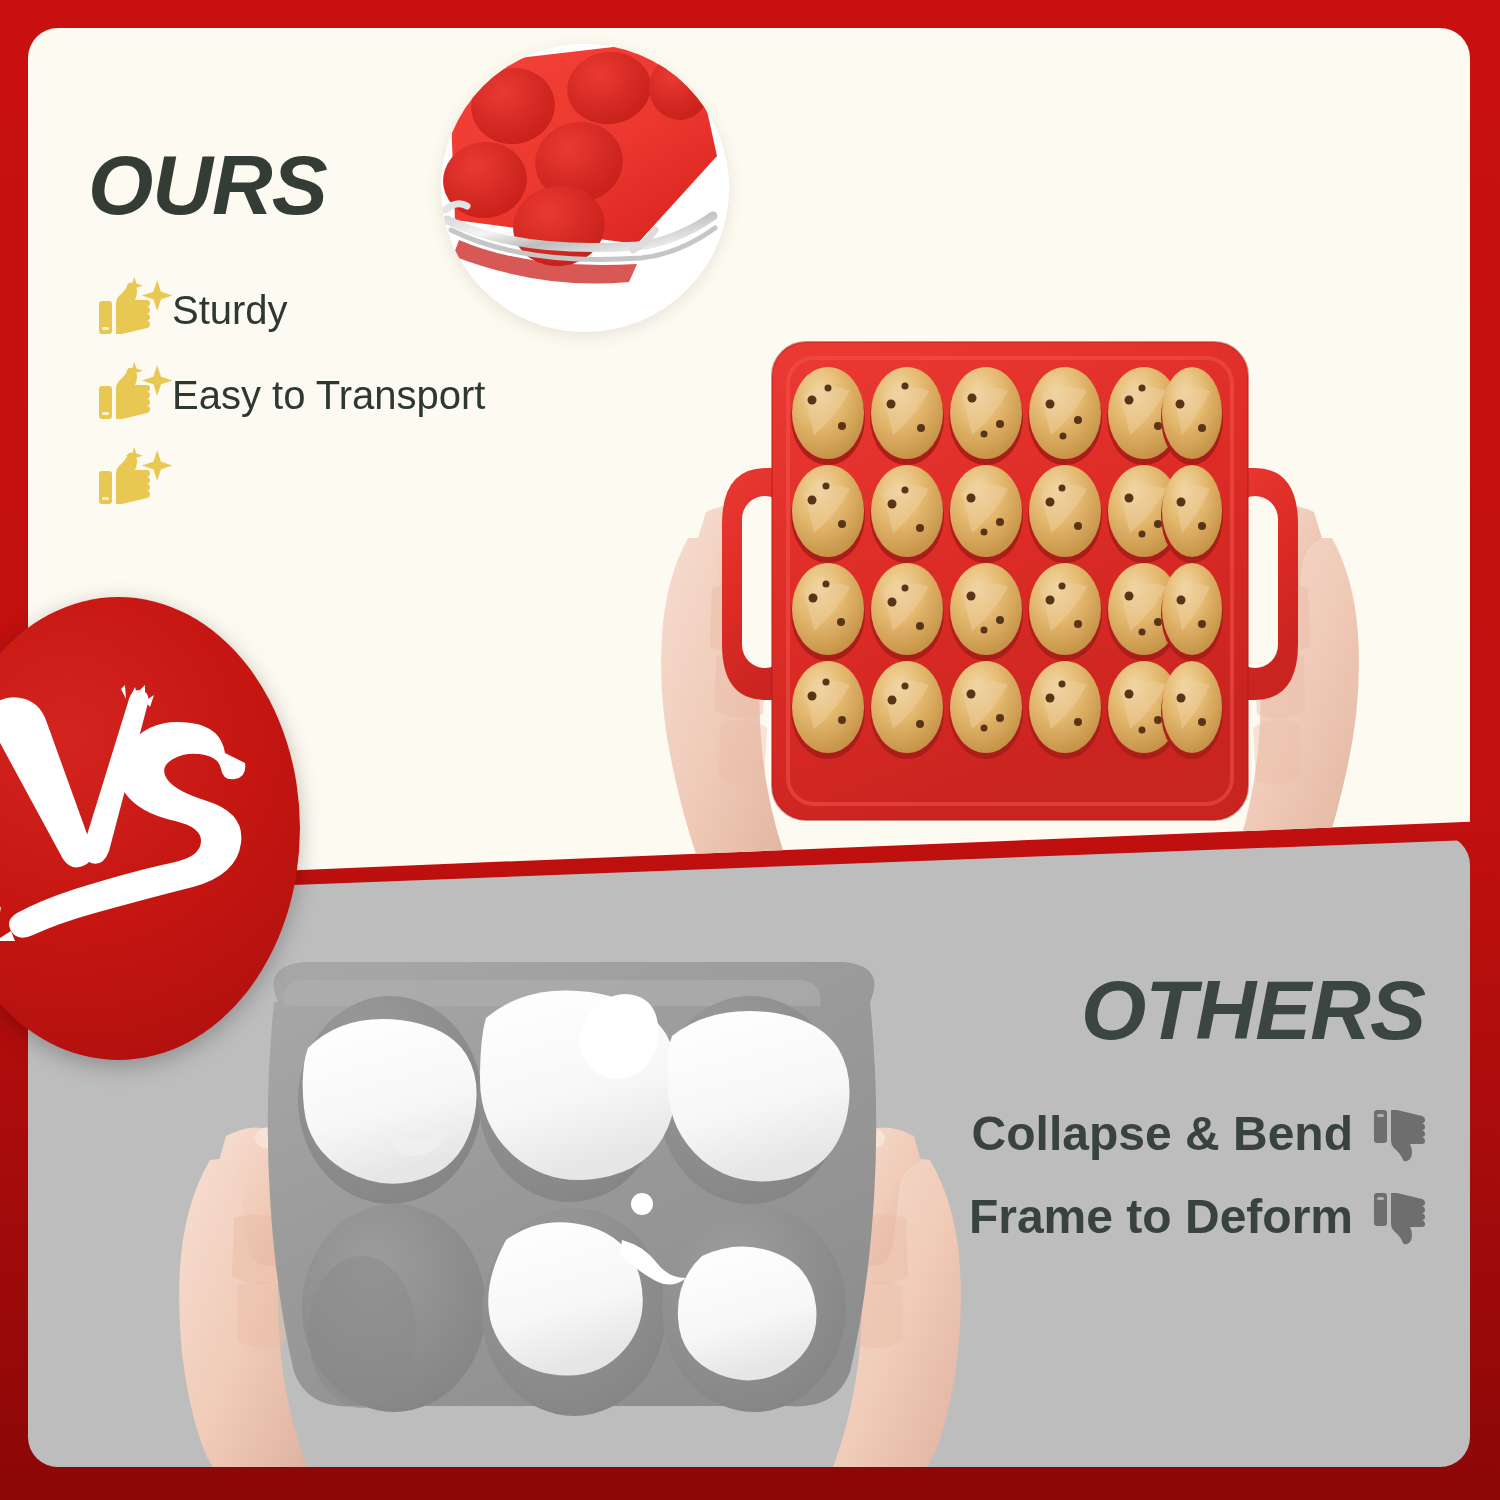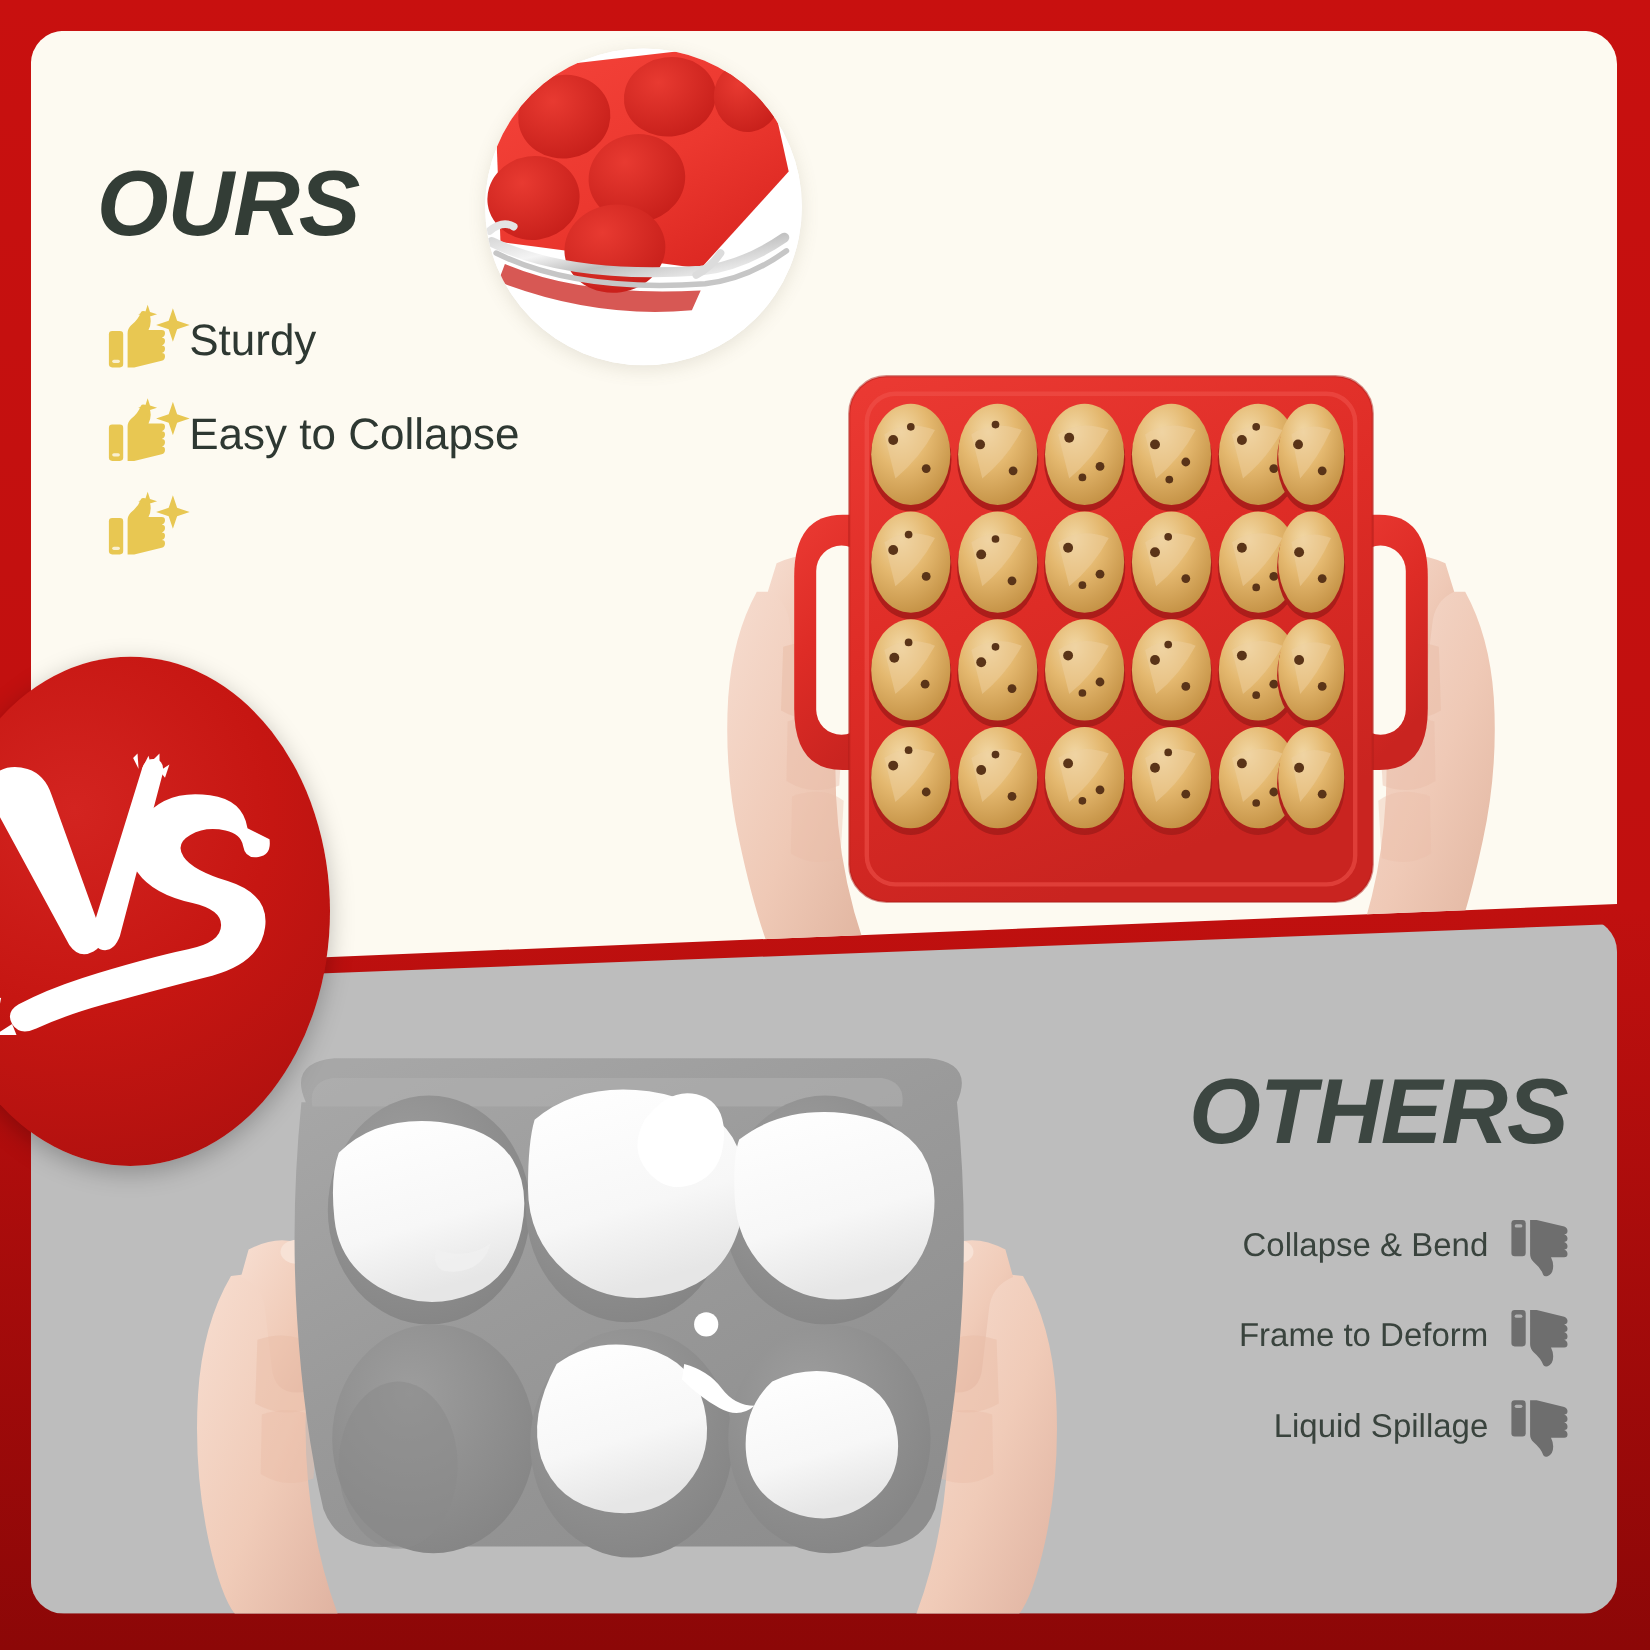--- a/index.html
+++ b/index.html
@@ -66,21 +66,21 @@
   .ours-row { display:flex; align-items:center; gap:22px; }
   .ours-label { font-size:40px; color:#2E3832; white-space:nowrap; }
 
   #others-list {
     position:absolute; right:75px; top:1106px;
     z-index:12;
     display:flex; flex-direction:column; gap:28px;
     align-items:flex-end;
   }
   .others-row { display:flex; align-items:center; gap:20px; justify-content:flex-end; }
-  .others-label { font-size:30px; color:#39433D; white-space:nowrap; }
+  .others-label { font-size:48px; color:#39433D; white-space:nowrap;font-weight:bold; }
 
   
   .thumb { position:relative; width:52px; height:54px; flex:0 0 52px; }
   .thumb svg { display:block; width:52px; height:54px; }
   .sparkles { position:absolute; left:24px; top:-13px; width:34px; height:26px; }
 
   
   #vs-badge {
     position:absolute;
     left:-63px; top:597px;
@@ -528,21 +528,21 @@
         <svg viewBox="0 0 52 54">
           <rect x="1" y="18" width="13" height="33" rx="3" fill="#E8C752"></rect>
           <rect x="4" y="44" width="7" height="3" rx="1.5" fill="#FDFAF1" opacity=".8"></rect>
           <path d="M18 51 L18 20 Q18 16 21 13 Q28 7 30 1 Q31 -1 34 0 Q39 2 39 9 Q39 13 37 17 L49 17 Q52 17 52 20 Q52 23 49 24 Q52 24 52 27 Q52 30 49 31 Q52 31 52 34 Q52 37 49 38 Q52 38 52 41 Q52 44 49 45 L24 51 Z" fill="#E8C752"></path>
         </svg>
         <svg class="sparkles" viewBox="0 0 34 26">
           <path d="M23 2 L25.5 9.5 L33 12 L25.5 14.5 L23 22 L20.5 14.5 L13 12 L20.5 9.5 Z" fill="#E8C752"></path>
           <path d="M8 0 L9.4 4.2 L13.6 5.6 L9.4 7 L8 11.2 L6.6 7 L2.4 5.6 L6.6 4.2 Z" fill="#E8C752"></path>
         </svg>
       </span>
-      <span class="ours-label">Easy to Collapse</span>
+      <span class="ours-label">Easy to Transport</span>
     </div>
 
     <div class="ours-row">
       <span class="thumb">
         <svg viewBox="0 0 52 54">
           <rect x="1" y="18" width="13" height="33" rx="3" fill="#E8C752"></rect>
           <rect x="4" y="44" width="7" height="3" rx="1.5" fill="#FDFAF1" opacity=".8"></rect>
           <path d="M18 51 L18 20 Q18 16 21 13 Q28 7 30 1 Q31 -1 34 0 Q39 2 39 9 Q39 13 37 17 L49 17 Q52 17 52 20 Q52 23 49 24 Q52 24 52 27 Q52 30 49 31 Q52 31 52 34 Q52 37 49 38 Q52 38 52 41 Q52 44 49 45 L24 51 Z" fill="#E8C752"></path>
         </svg>
         <svg class="sparkles" viewBox="0 0 34 26">
@@ -570,30 +570,20 @@
       <span class="others-label">Frame to Deform</span>
       <span class="thumb">
         <svg viewBox="0 0 52 54">
           <rect x="1" y="3" width="13" height="33" rx="3" fill="#6E6E6E"></rect>
           <rect x="4" y="7" width="7" height="3" rx="1.5" fill="#BDBDBD" opacity=".85"></rect>
           <path d="M18 3 L18 34 Q18 38 21 41 Q28 47 30 53 Q31 55 34 54 Q39 52 39 45 Q39 41 37 37 L49 37 Q52 37 52 34 Q52 31 49 30 Q52 30 52 27 Q52 24 49 23 Q52 23 52 20 Q52 17 49 16 Q52 16 52 13 Q52 10 49 9 L24 3 Z" fill="#6E6E6E"></path>
         </svg>
       </span>
     </div>
 
-    <div class="others-row">
-      <span class="others-label">Liquid Spillage</span>
-      <span class="thumb">
-        <svg viewBox="0 0 52 54">
-          <rect x="1" y="3" width="13" height="33" rx="3" fill="#6E6E6E"></rect>
-          <rect x="4" y="7" width="7" height="3" rx="1.5" fill="#BDBDBD" opacity=".85"></rect>
-          <path d="M18 3 L18 34 Q18 38 21 41 Q28 47 30 53 Q31 55 34 54 Q39 52 39 45 Q39 41 37 37 L49 37 Q52 37 52 34 Q52 31 49 30 Q52 30 52 27 Q52 24 49 23 Q52 23 52 20 Q52 17 49 16 Q52 16 52 13 Q52 10 49 9 L24 3 Z" fill="#6E6E6E"></path>
-        </svg>
-      </span>
-    </div>
   </div>
 
   <div id="vs-badge">
     <div id="vs-circle"></div>
     <svg id="vs-mark" viewBox="0 0 270 290" aria-label="VS">
 
       <path d="M12 22 q14 -14 34 -8 q16 5 22 24 l44 122 q5 14 -6 20 q-13 7 -22 -6 L20 56 Q8 36 12 22 Z" fill="#FFFFFF"></path>
       <path d="M12 22 q-8 16 4 32 l6 -8 q-10 -12 -10 -24 Z" fill="#FFFFFF"></path>
       <path d="M108 150 L150 14 q3 -10 12 -9 q9 2 7 13 L130 166 q-6 16 -18 12 q-11 -5 -4 -28 Z" fill="#FFFFFF"></path>
 

